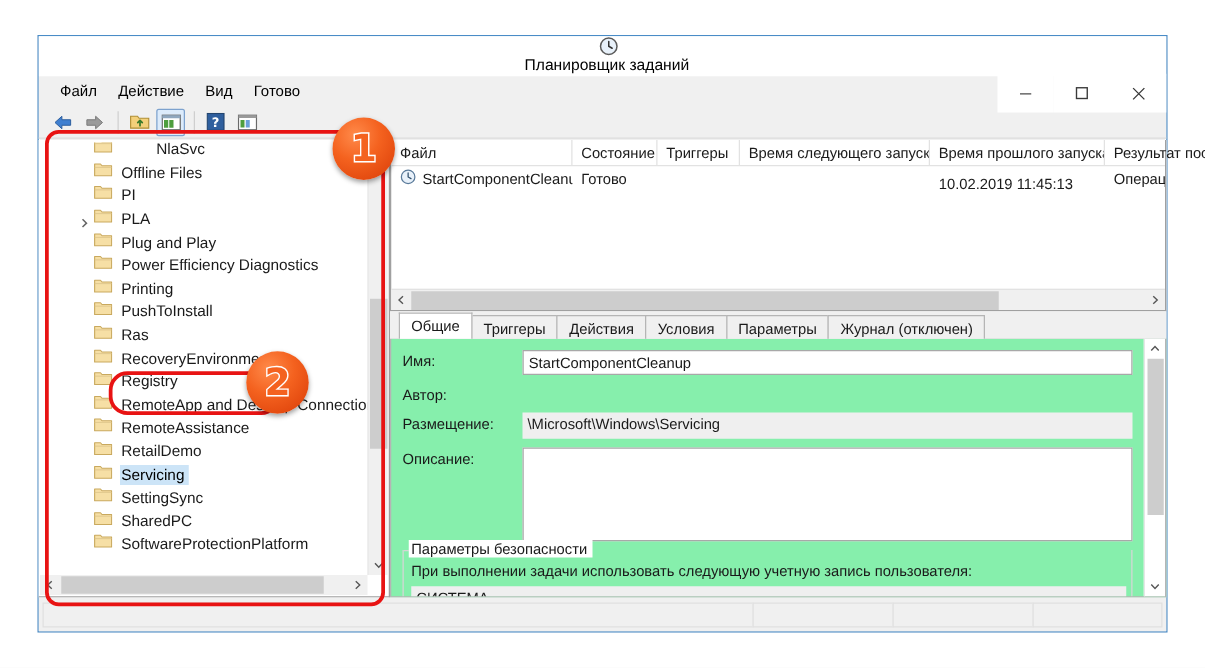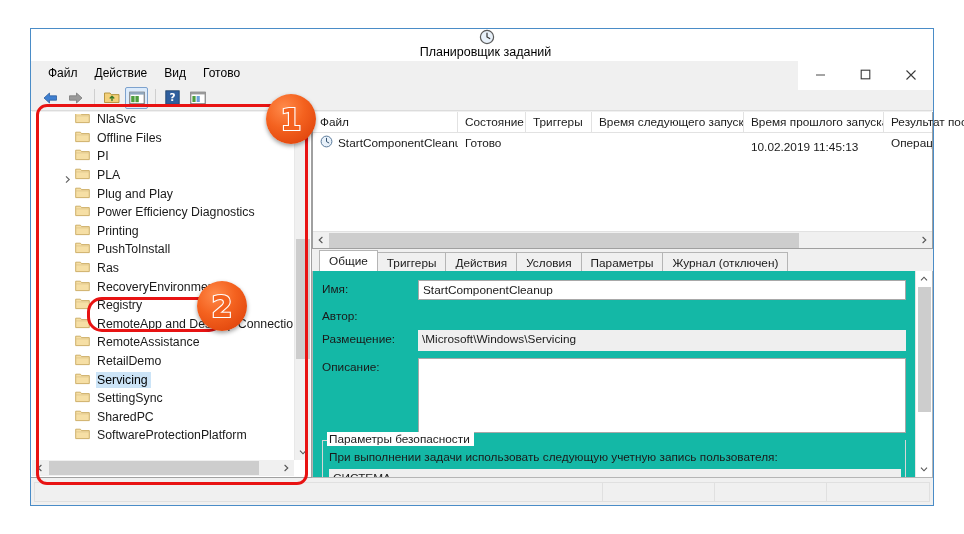--- a/index.html
+++ b/index.html
@@ -234,21 +234,21 @@
   .tab.active {
     background: #ffffff;
     height: 21px;
     position: relative;
     z-index: 3;
   }
 
   
   #detailpane {
     flex: 1;
-    background: #14b8a6;
+    background: #86efac;
     border: 1px solid #b5b5b5;
     position: relative;
     min-height: 0;
     margin-top: -1px;
     display: flex;
   }
   #detail-inner {
     flex: 1;
     padding: 9px 0 0 9px;
     overflow: hidden;
@@ -461,21 +461,21 @@
         <rect x="2.4" y="5" width="3.2" height="6" fill="#4e9e3e"></rect>
         <rect x="6.6" y="5" width="3.2" height="6" fill="#6aa0d8"></rect>
       </svg>
     </div>
   </div>
 
   <div id="body">
 
     <div id="treepane">
       <div id="treescroll">
-          <div class="tnode" style="margin-top: -4px;">
+          <div class="tnode" style="margin-top: -4px; gap: 28px;">
             <span class="fico"><svg width="15" height="13" viewBox="0 0 15 13">
                 <path d="M0.7 2.2 L5.4 2.2 L6.6 3.6 L14.3 3.6 L14.3 11.6 L0.7 11.6 Z" fill="#f6dfa5" stroke="#c9a95e" stroke-width="0.9" stroke-linejoin="round"></path>
                 <path d="M0.7 4.9 L14.3 4.9" stroke="#ddc389" stroke-width="0.7"></path>
               </svg></span>
             <span class="tlabel">NlaSvc</span>
           </div>
           <div class="tnode">
             <span class="fico"><svg width="15" height="13" viewBox="0 0 15 13">
                 <path d="M0.7 2.2 L5.4 2.2 L6.6 3.6 L14.3 3.6 L14.3 11.6 L0.7 11.6 Z" fill="#f6dfa5" stroke="#c9a95e" stroke-width="0.9" stroke-linejoin="round"></path>
                 <path d="M0.7 4.9 L14.3 4.9" stroke="#ddc389" stroke-width="0.7"></path>

